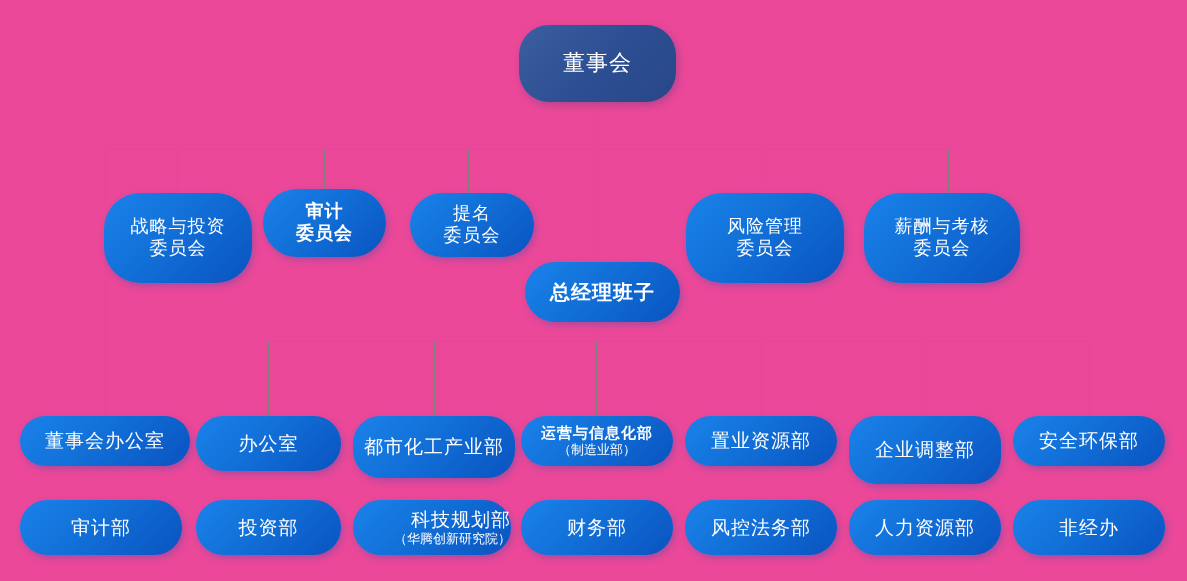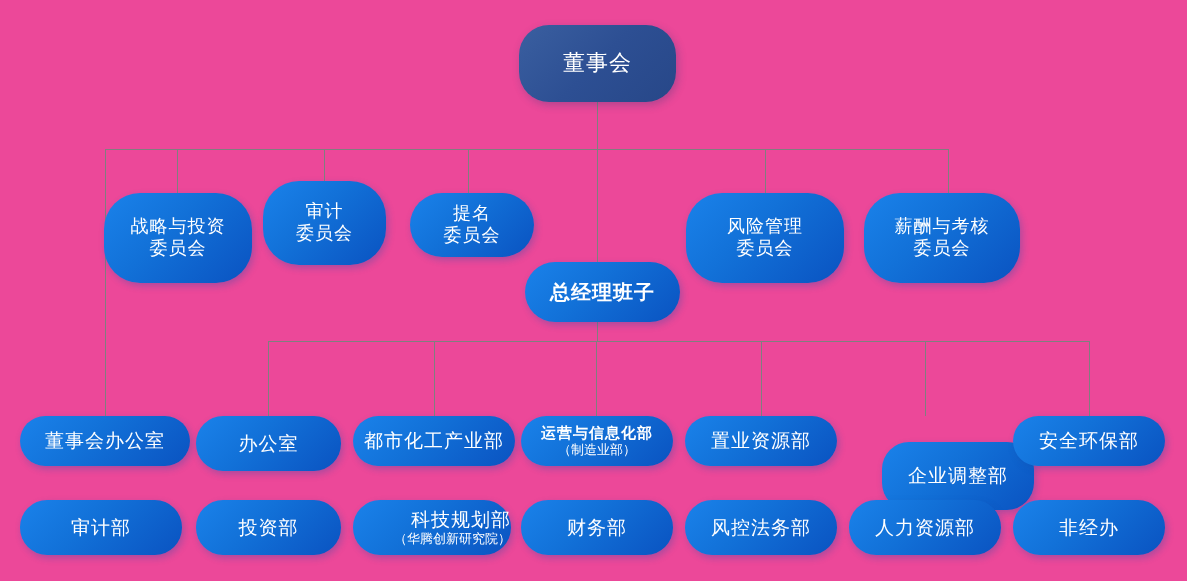--- a/index.html
+++ b/index.html
@@ -102,21 +102,21 @@
 
   <div class="node root" style="left:519px; top:25px; width:157px; height:77px;">
     <span class="label-main">董事会</span>
   </div>
 
   <div class="node committee" style="left:104px; top:193px; width:148px; height:90px;">
     <span class="label-main">战略与投资</span>
     <span class="label-main">委员会</span>
   </div>
 
-  <div class="node committee" style="left:263px; top:181px; width:123px; height:84px;">
+  <div class="node committee" style="left:263px; top:189px; width:123px; height:68px;font-weight:bold;">
     <span class="label-main">审计</span>
     <span class="label-main">委员会</span>
   </div>
 
   <div class="node committee" style="left:410px; top:193px; width:124px; height:64px;">
     <span class="label-main">提名</span>
     <span class="label-main">委员会</span>
   </div>
 
   <div class="node committee" style="left:686px; top:193px; width:158px; height:90px;">
@@ -134,34 +134,34 @@
   </div>
 
   <div class="node gm" style="left:525px; top:262px; width:155px; height:60px;">
     <span class="label-main">总经理班子</span>
   </div>
 
   <div class="node dept" style="left:196px; top:416px; width:145px; height:55px;">
     <span class="label-main">办公室</span>
   </div>
 
-  <div class="node dept" style="left:353px; top:416px; width:162px; height:50px;">
+  <div class="node dept" style="left:353px; top:416px; width:162px; height:62px;">
     <span class="label-main">都市化工产业部</span>
   </div>
 
   <div class="node dept two-line" style="left:521px; top:416px; width:152px; height:50px;">
     <span class="label-main">运营与信息化部</span>
     <span class="label-sub">（制造业部）</span>
   </div>
 
   <div class="node dept" style="left:685px; top:416px; width:152px; height:50px;">
     <span class="label-main">置业资源部</span>
   </div>
 
-  <div class="node dept" style="left:882px; top:416px; width:152px; height:68px;margin-top:26px;">
+  <div class="node dept" style="left:849px; top:416px; width:152px; height:68px;">
     <span class="label-main">企业调整部</span>
   </div>
 
   <div class="node dept" style="left:1013px; top:416px; width:152px; height:50px;">
     <span class="label-main">安全环保部</span>
   </div>
 
   <div class="node dept2" style="left:20px; top:500px; width:162px; height:55px;">
     <span class="label-main">审计部</span>
   </div>

